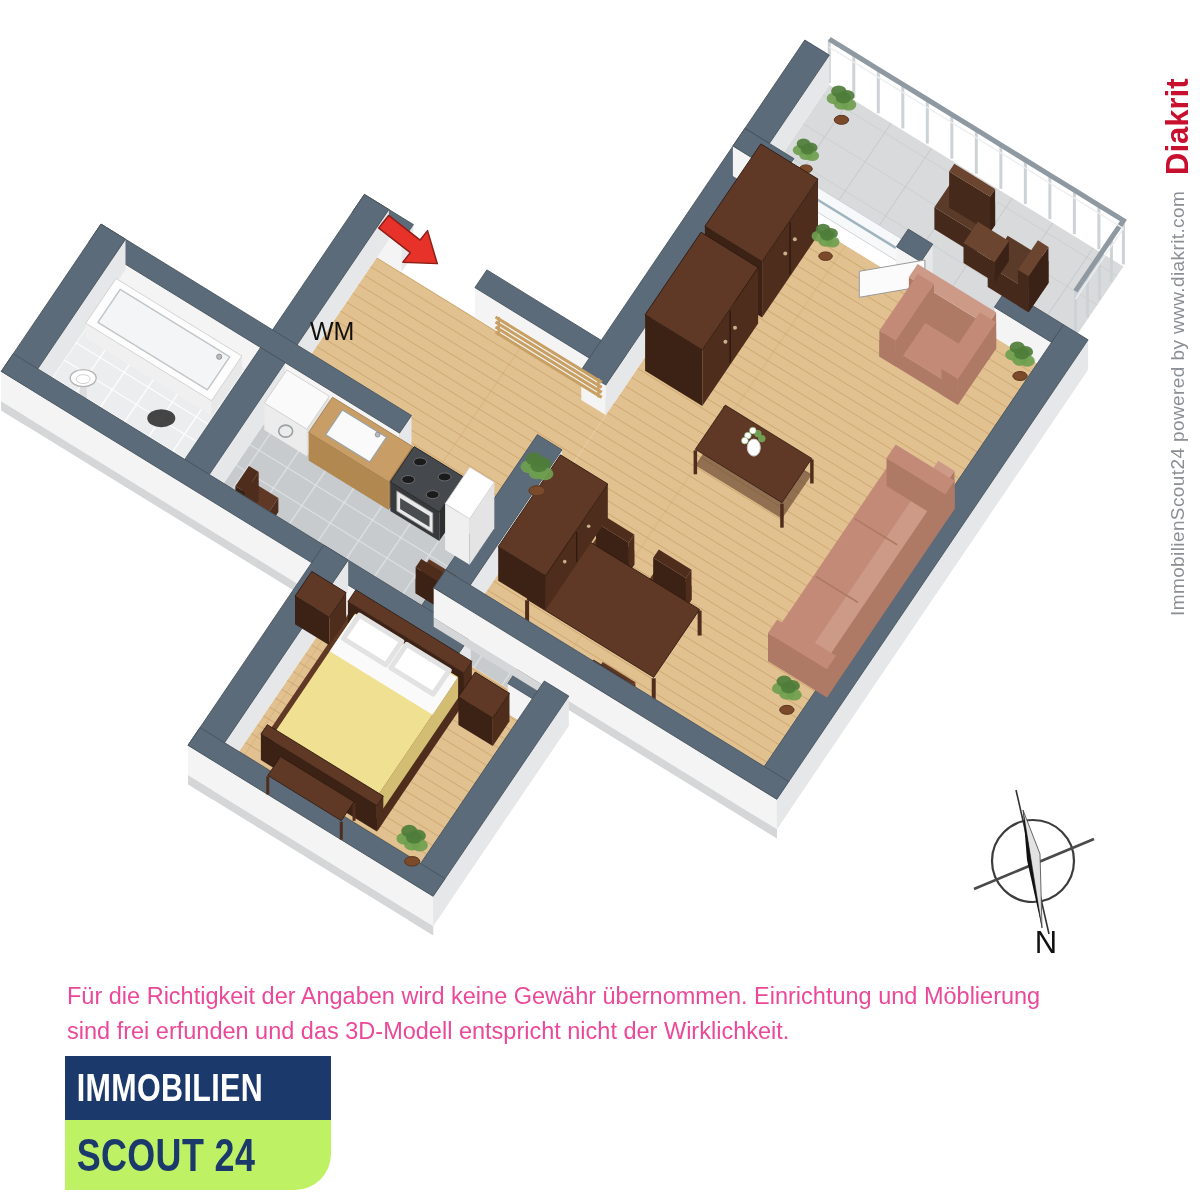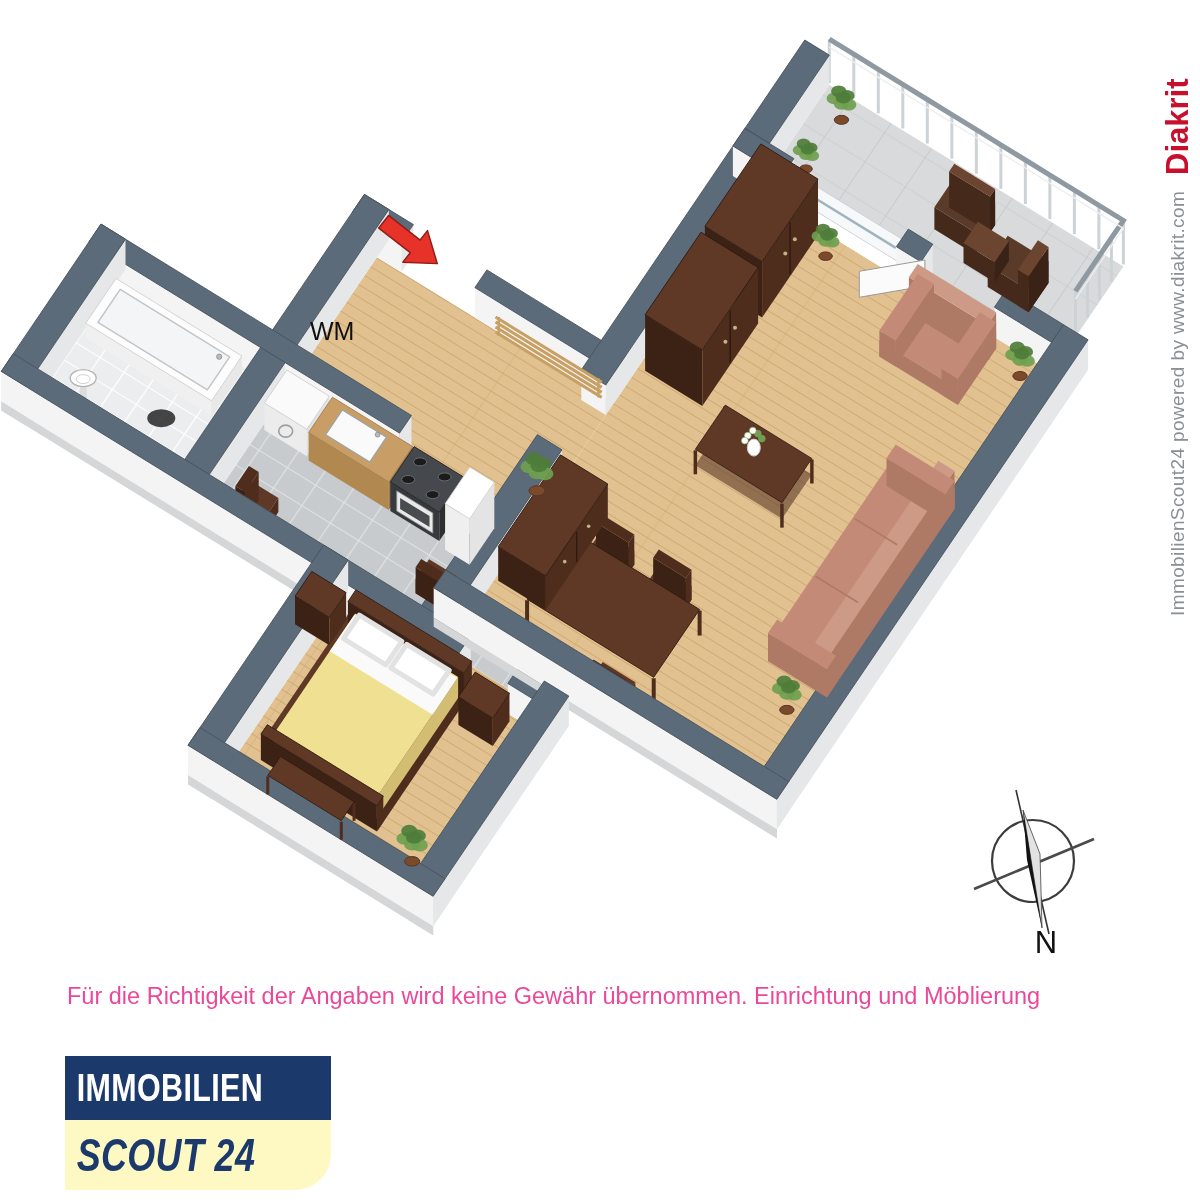--- a/index.html
+++ b/index.html
@@ -468,22 +468,23 @@
   </g>
   </svg>
 
 <div class="watermark">
   <span id="wm-credit" style="color: rgb(138, 143, 148);">ImmobilienScout24 powered by www.diakrit.com</span>
   <span id="wm-brand" class="wm-brand" style="color: rgb(200, 16, 46);">Diakrit</span>
 </div>
 
 <div class="disclaimer" style="color: #ec4899;">
   <div>Für die Richtigkeit der Angaben wird keine Gewähr übernommen. Einrichtung und Möblierung</div>
+  <div>sind frei erfunden und das 3D-Modell entspricht nicht der Wirklichkeit.</div>
 </div>
 
 <div class="logo">
   <div class="logo-top" id="logo-top" style="background: rgb(27, 58, 107);">
     <span id="logo-line1" style="color: rgb(255, 255, 255);">IMMOBILIEN</span>
   </div>
-  <div class="logo-bottom" id="logo-bottom" style="background: #fef9c3; font-style: italic;">
+  <div class="logo-bottom" id="logo-bottom" style="background: #bef264;">
     <span id="logo-line2" style="color: rgb(27, 58, 107);">SCOUT 24</span>
   </div>
 </div>
 
 </body></html>

